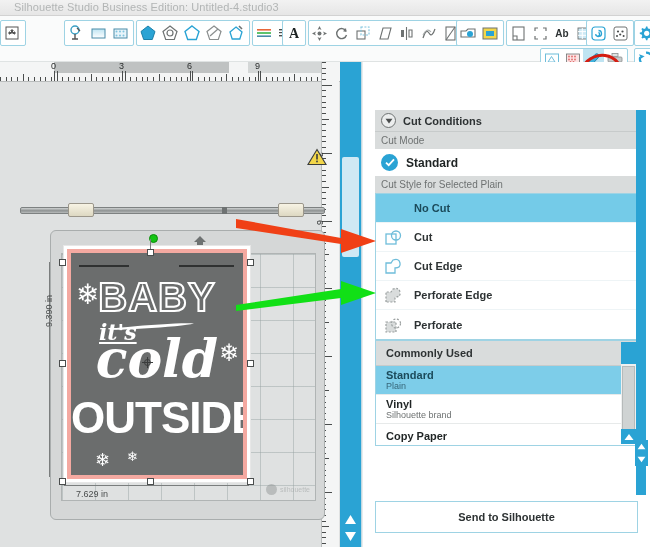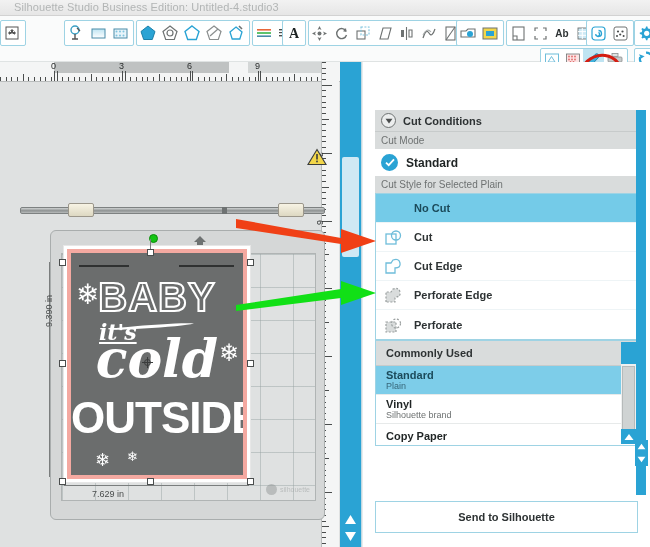--- a/index.html
+++ b/index.html
@@ -180,21 +180,21 @@
     position:absolute; width:1px; background:#7a7d7d;
   }
 
   .dim-v {
     position:absolute; left:44px; top:265px;
     font-size:9px; color:#4a4d4d;
     transform: rotate(-90deg); transform-origin:left top;
     white-space:nowrap;
   }
   .dim-h {
-    position:absolute; left:92px; top:427px;
+    position:absolute; left:76px; top:427px;
     font-size:9px; color:#4a4d4d; white-space:nowrap;
   }
   .dim-line { position:absolute; background:#7a7d7d; }
 
   
   .expander {
     position:absolute; left:341px; top:68px; width:17px; height:17px;
     background:#2aa3d4; color:#fff; font-size:11px; font-weight:bold;
     display:flex; align-items:center; justify-content:center;
     border-radius:2px; cursor:pointer;

